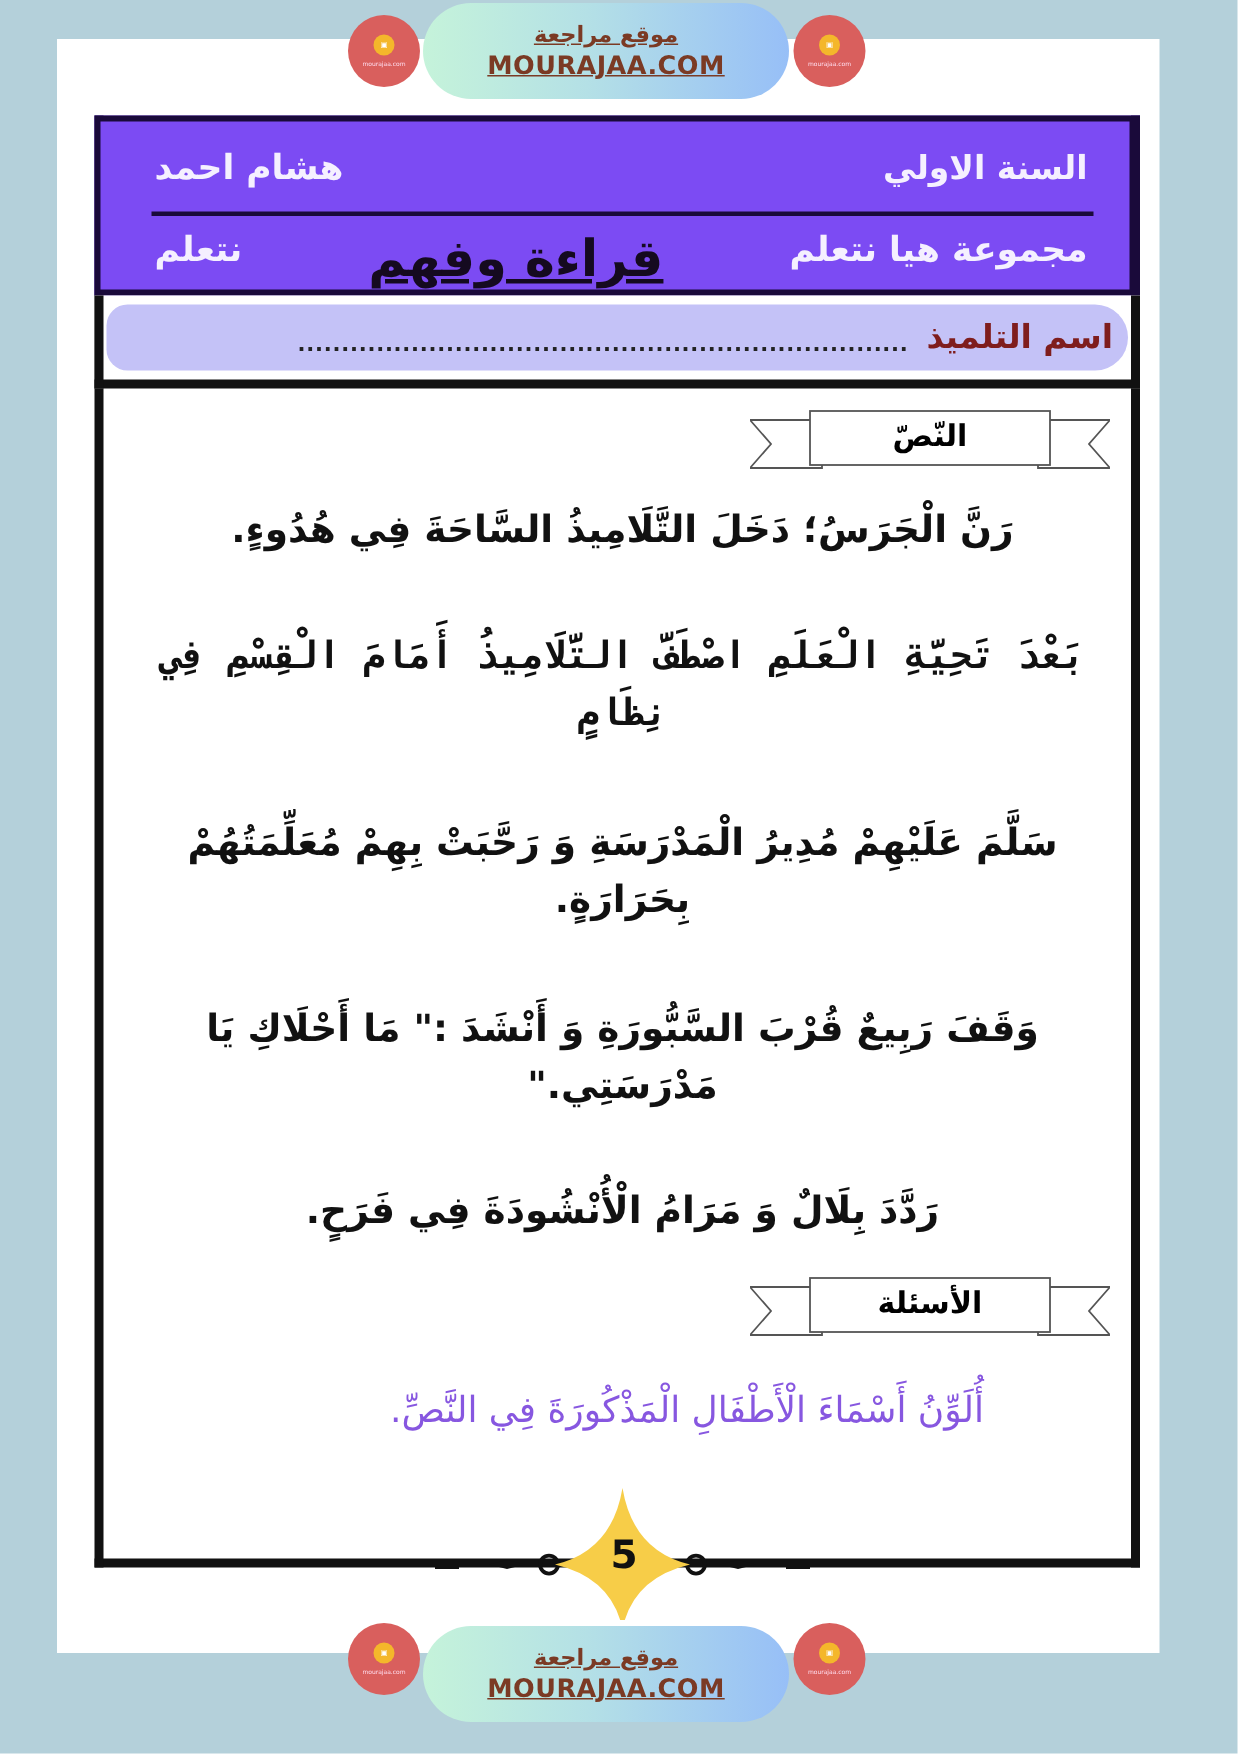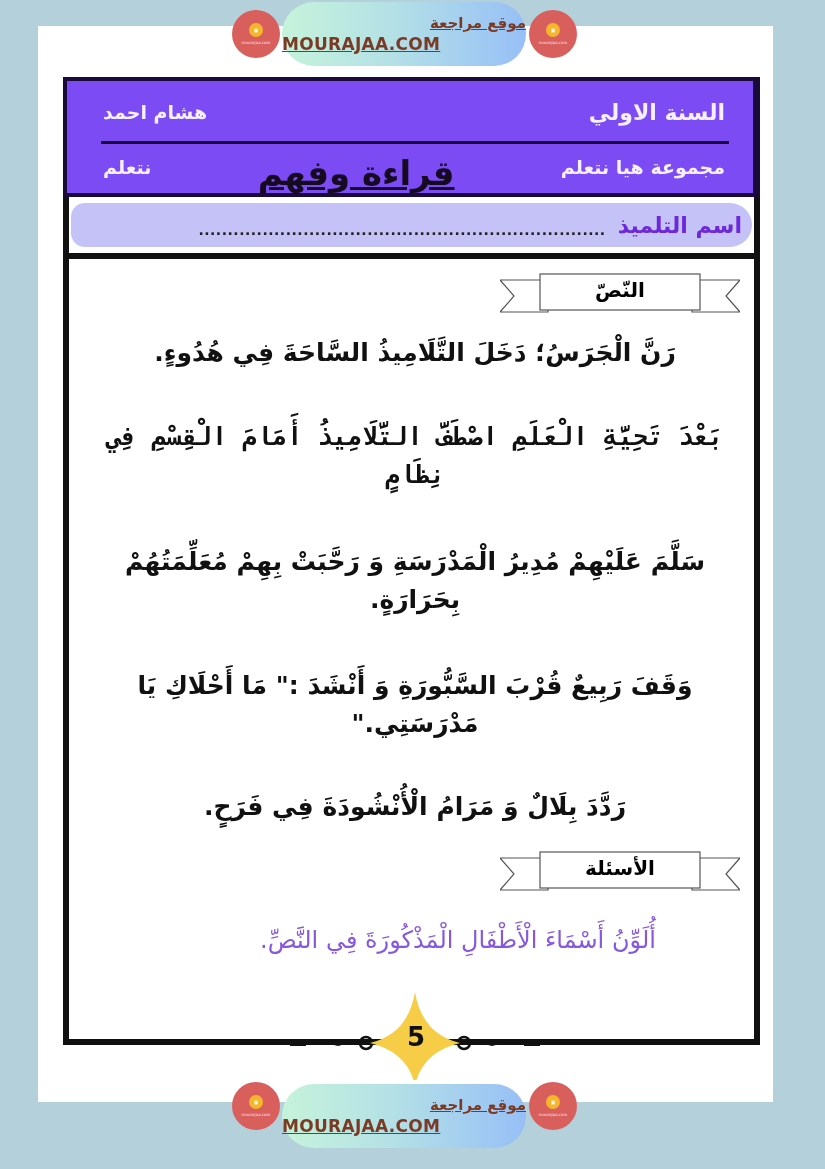--- a/index.html
+++ b/index.html
@@ -11,21 +11,21 @@
   }
   .paper {
     position: absolute; left: 38px; top: 26px; width: 735px; height: 1076px;
     background: #ffffff;
   }
   
   .wm {
     position: absolute; left: 282px; width: 244px; height: 64px;
     border-radius: 34px;
     background: linear-gradient(90deg, #c5f3da 0%, #b4e0e6 45%, #97bff7 100%);
-    display: flex; flex-direction: column; justify-content: center;
+    display: flex; flex-direction: column; align-items: center; justify-content: center;
     z-index: 5;
   }
   .wm.top { top: 2px; }
   .wm.bottom { top: 1084px; }
   .wm .ar {
     font-family: "DejaVu Sans", sans-serif; font-weight: bold;
     color: #7b3a24; font-size: 15px; text-decoration: underline; direction: rtl; line-height: 20px;
   }
   .wm .en {
     font-family: "DejaVu Sans", sans-serif; font-weight: bold;
@@ -50,35 +50,35 @@
   }
   .header {
     position: absolute; left: 63px; top: 77px; width: 697px; height: 120px;
     background: #7c4bf3; border: 4px solid #1a0a3a; border-right-width: 7px;
   }
   .header .row { position: absolute; left: 0; right: 0; display: flex; justify-content: space-between; align-items: center; direction: rtl; padding: 0 28px 0 36px; }
   .header .row1 { top: 8px; height: 46px; }
   .header .row2 { top: 62px; height: 48px; }
   .header .hr { position: absolute; left: 34px; right: 24px; top: 60px; height: 3px; background: #1a0a3a; }
   .header .t { color: #f5f0ff; font-weight: bold; font-size: 22px; font-family: "DejaVu Sans", sans-serif; }
-  .header .t.sm { font-size: 19px; }
+  .header .t.sm { font-size: 23px; }
   .header .title {
     color: #150a20; font-weight: bold; font-size: 34px; text-decoration: underline;
     text-decoration-thickness: 3px; font-family: "DejaVu Sans", sans-serif; margin-top: 12px;
   }
   .name-strip {
     position: absolute; left: 63px; top: 197px; width: 697px; height: 62px;
     background: #ffffff; border-left: 6px solid #111; border-right: 6px solid #111; border-bottom: 6px solid #111;
     padding: 6px 2px 6px 2px;
   }
   .name-pill {
     width: 100%; height: 100%; background: #c4c2f7; border-radius: 14px 22px 22px 14px;
     display: flex; align-items: center; direction: rtl; padding: 0 10px;
   }
-  .name-pill .lbl { font-size: 22px; font-weight: bold; color: #6d28d9; }
+  .name-pill .lbl { font-size: 22px; font-weight: bold; color: #7f1d1d; }
   .name-pill .dots { font-size: 14px; font-weight: bold; color: #222; margin-right: 12px; letter-spacing: 0.5px; margin-top: 10px; }
   
   .ribbon { position: absolute; width: 240px; height: 50px; }
   .ribbon svg { position: absolute; left: 0; top: 0; }
   .ribbon .rlabel {
     position: absolute; left: 48px; width: 144px; top: 6px; height: 28px;
     text-align: center; color: #000000; font-weight: bold; font-size: 20px; direction: rtl;
   }
   .text-block {
     position: absolute; left: 105px; width: 620px; direction: rtl; text-align: center;

